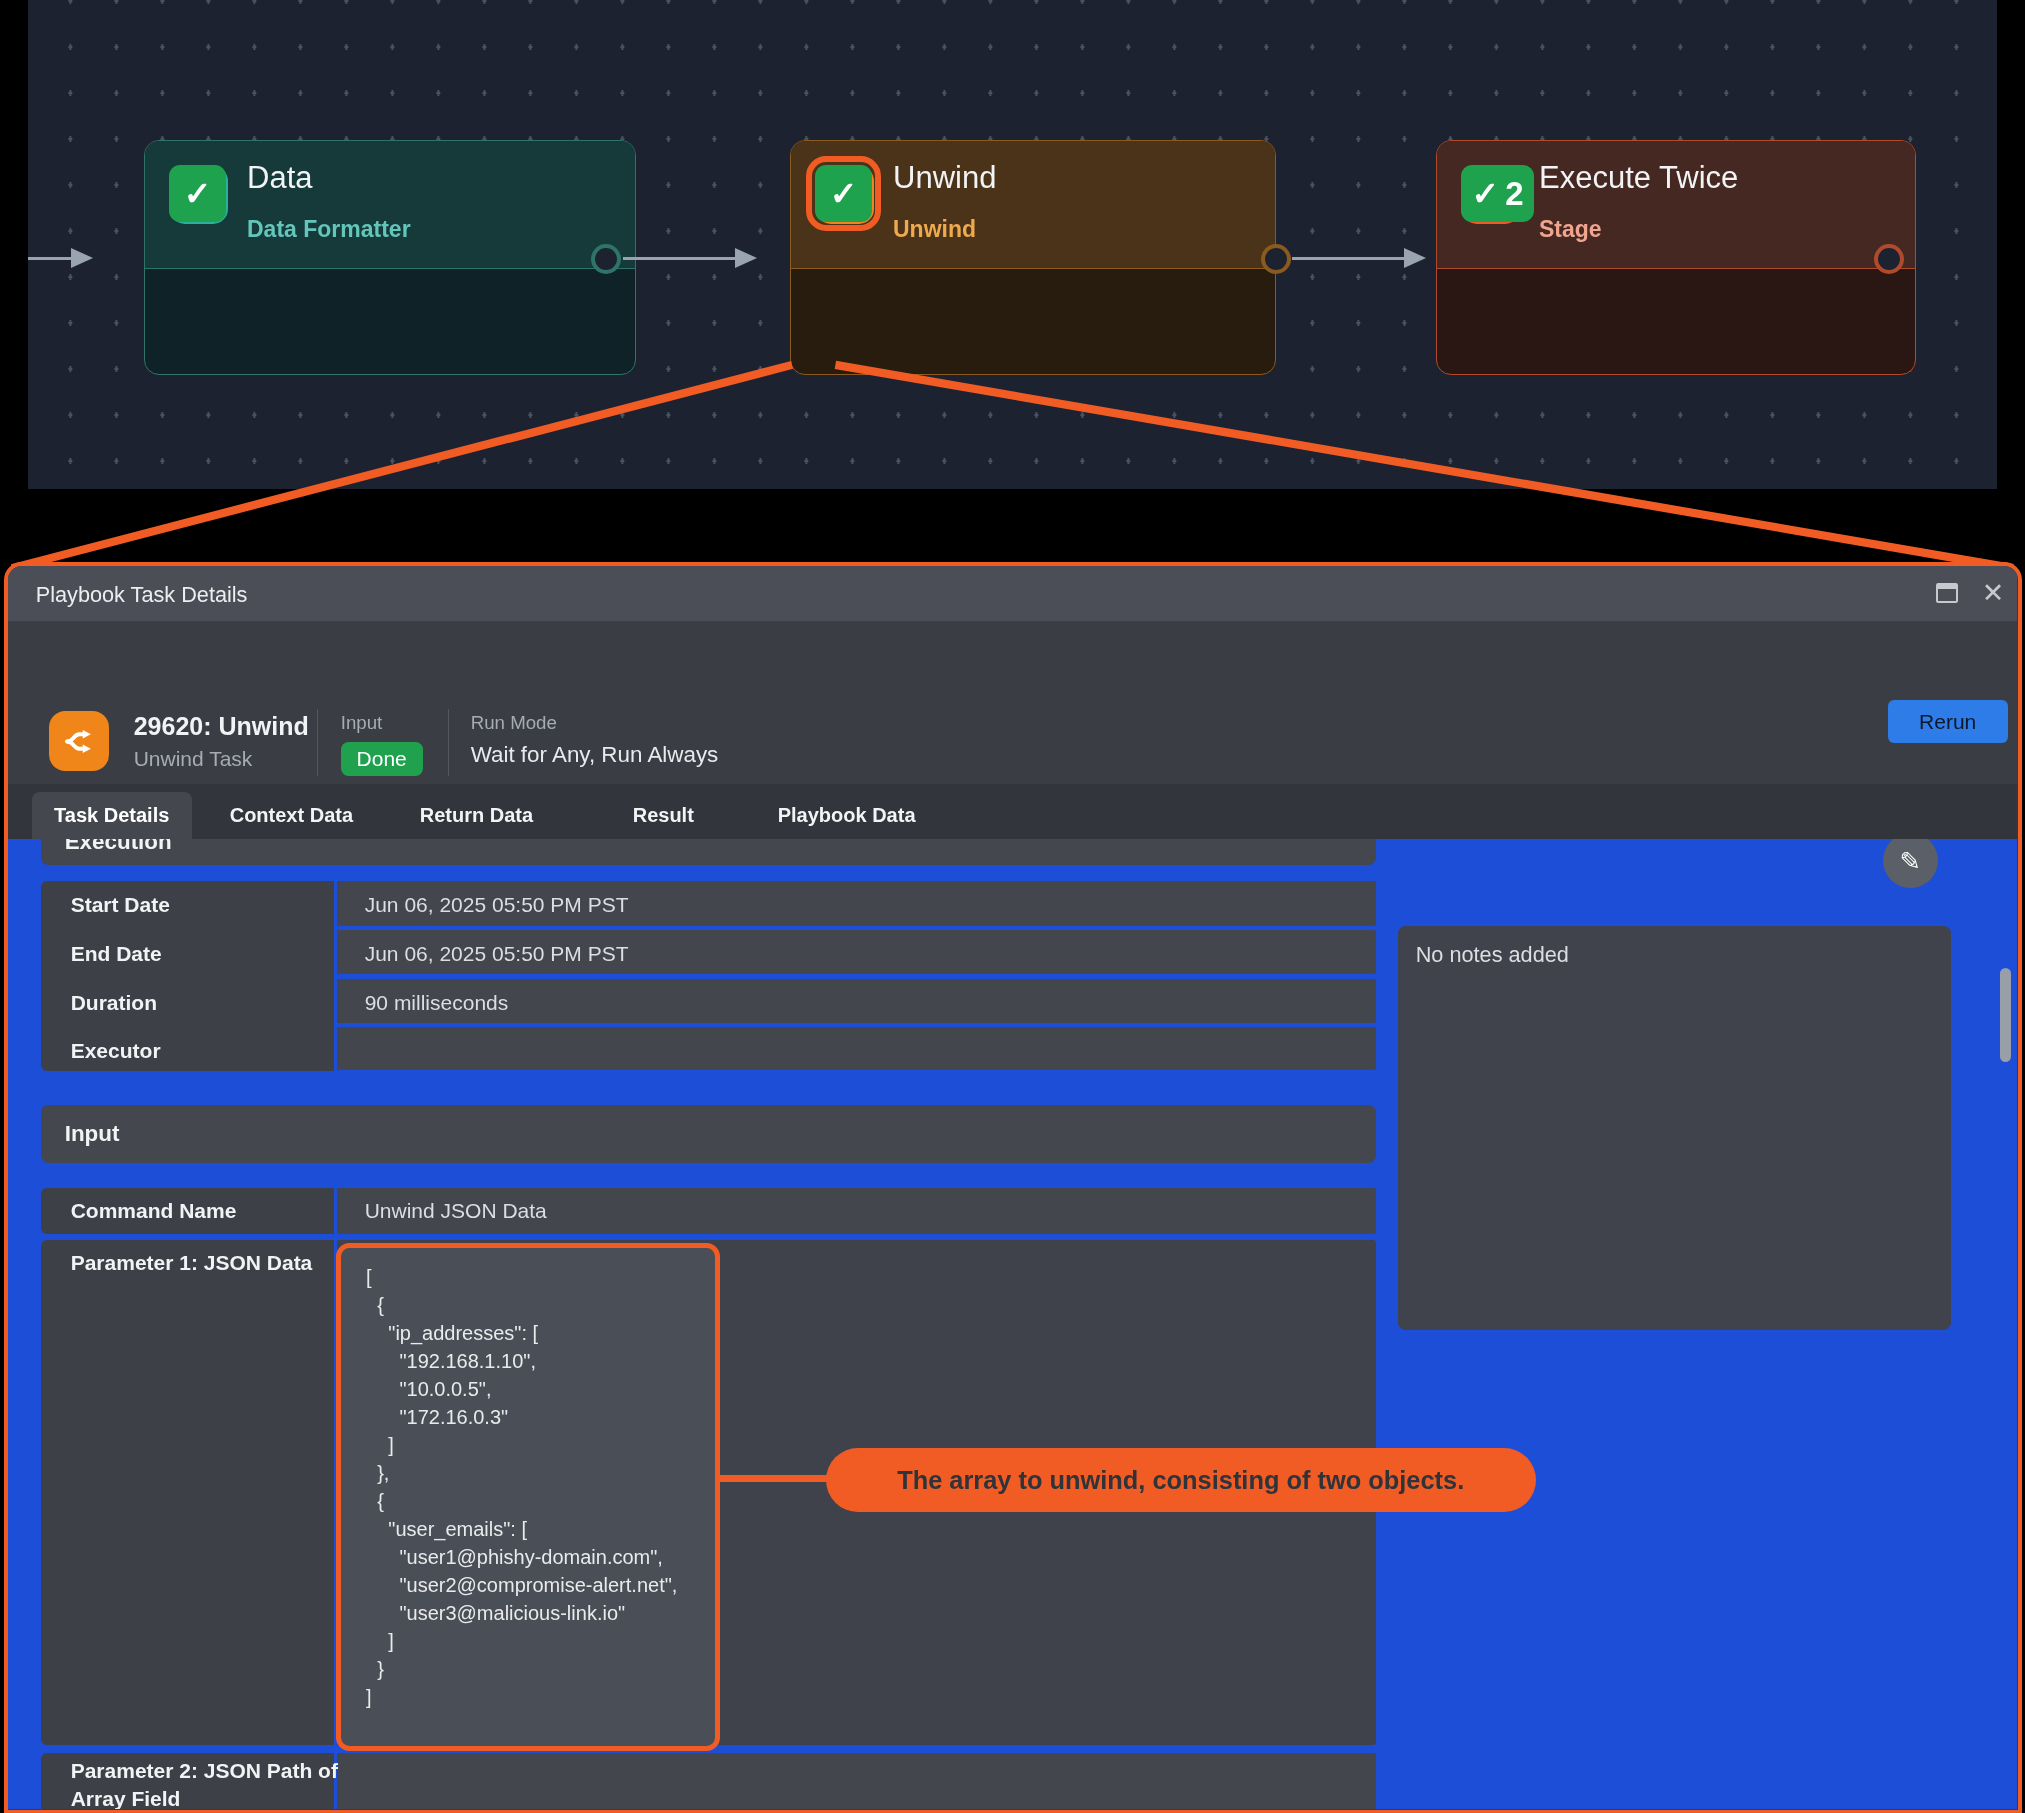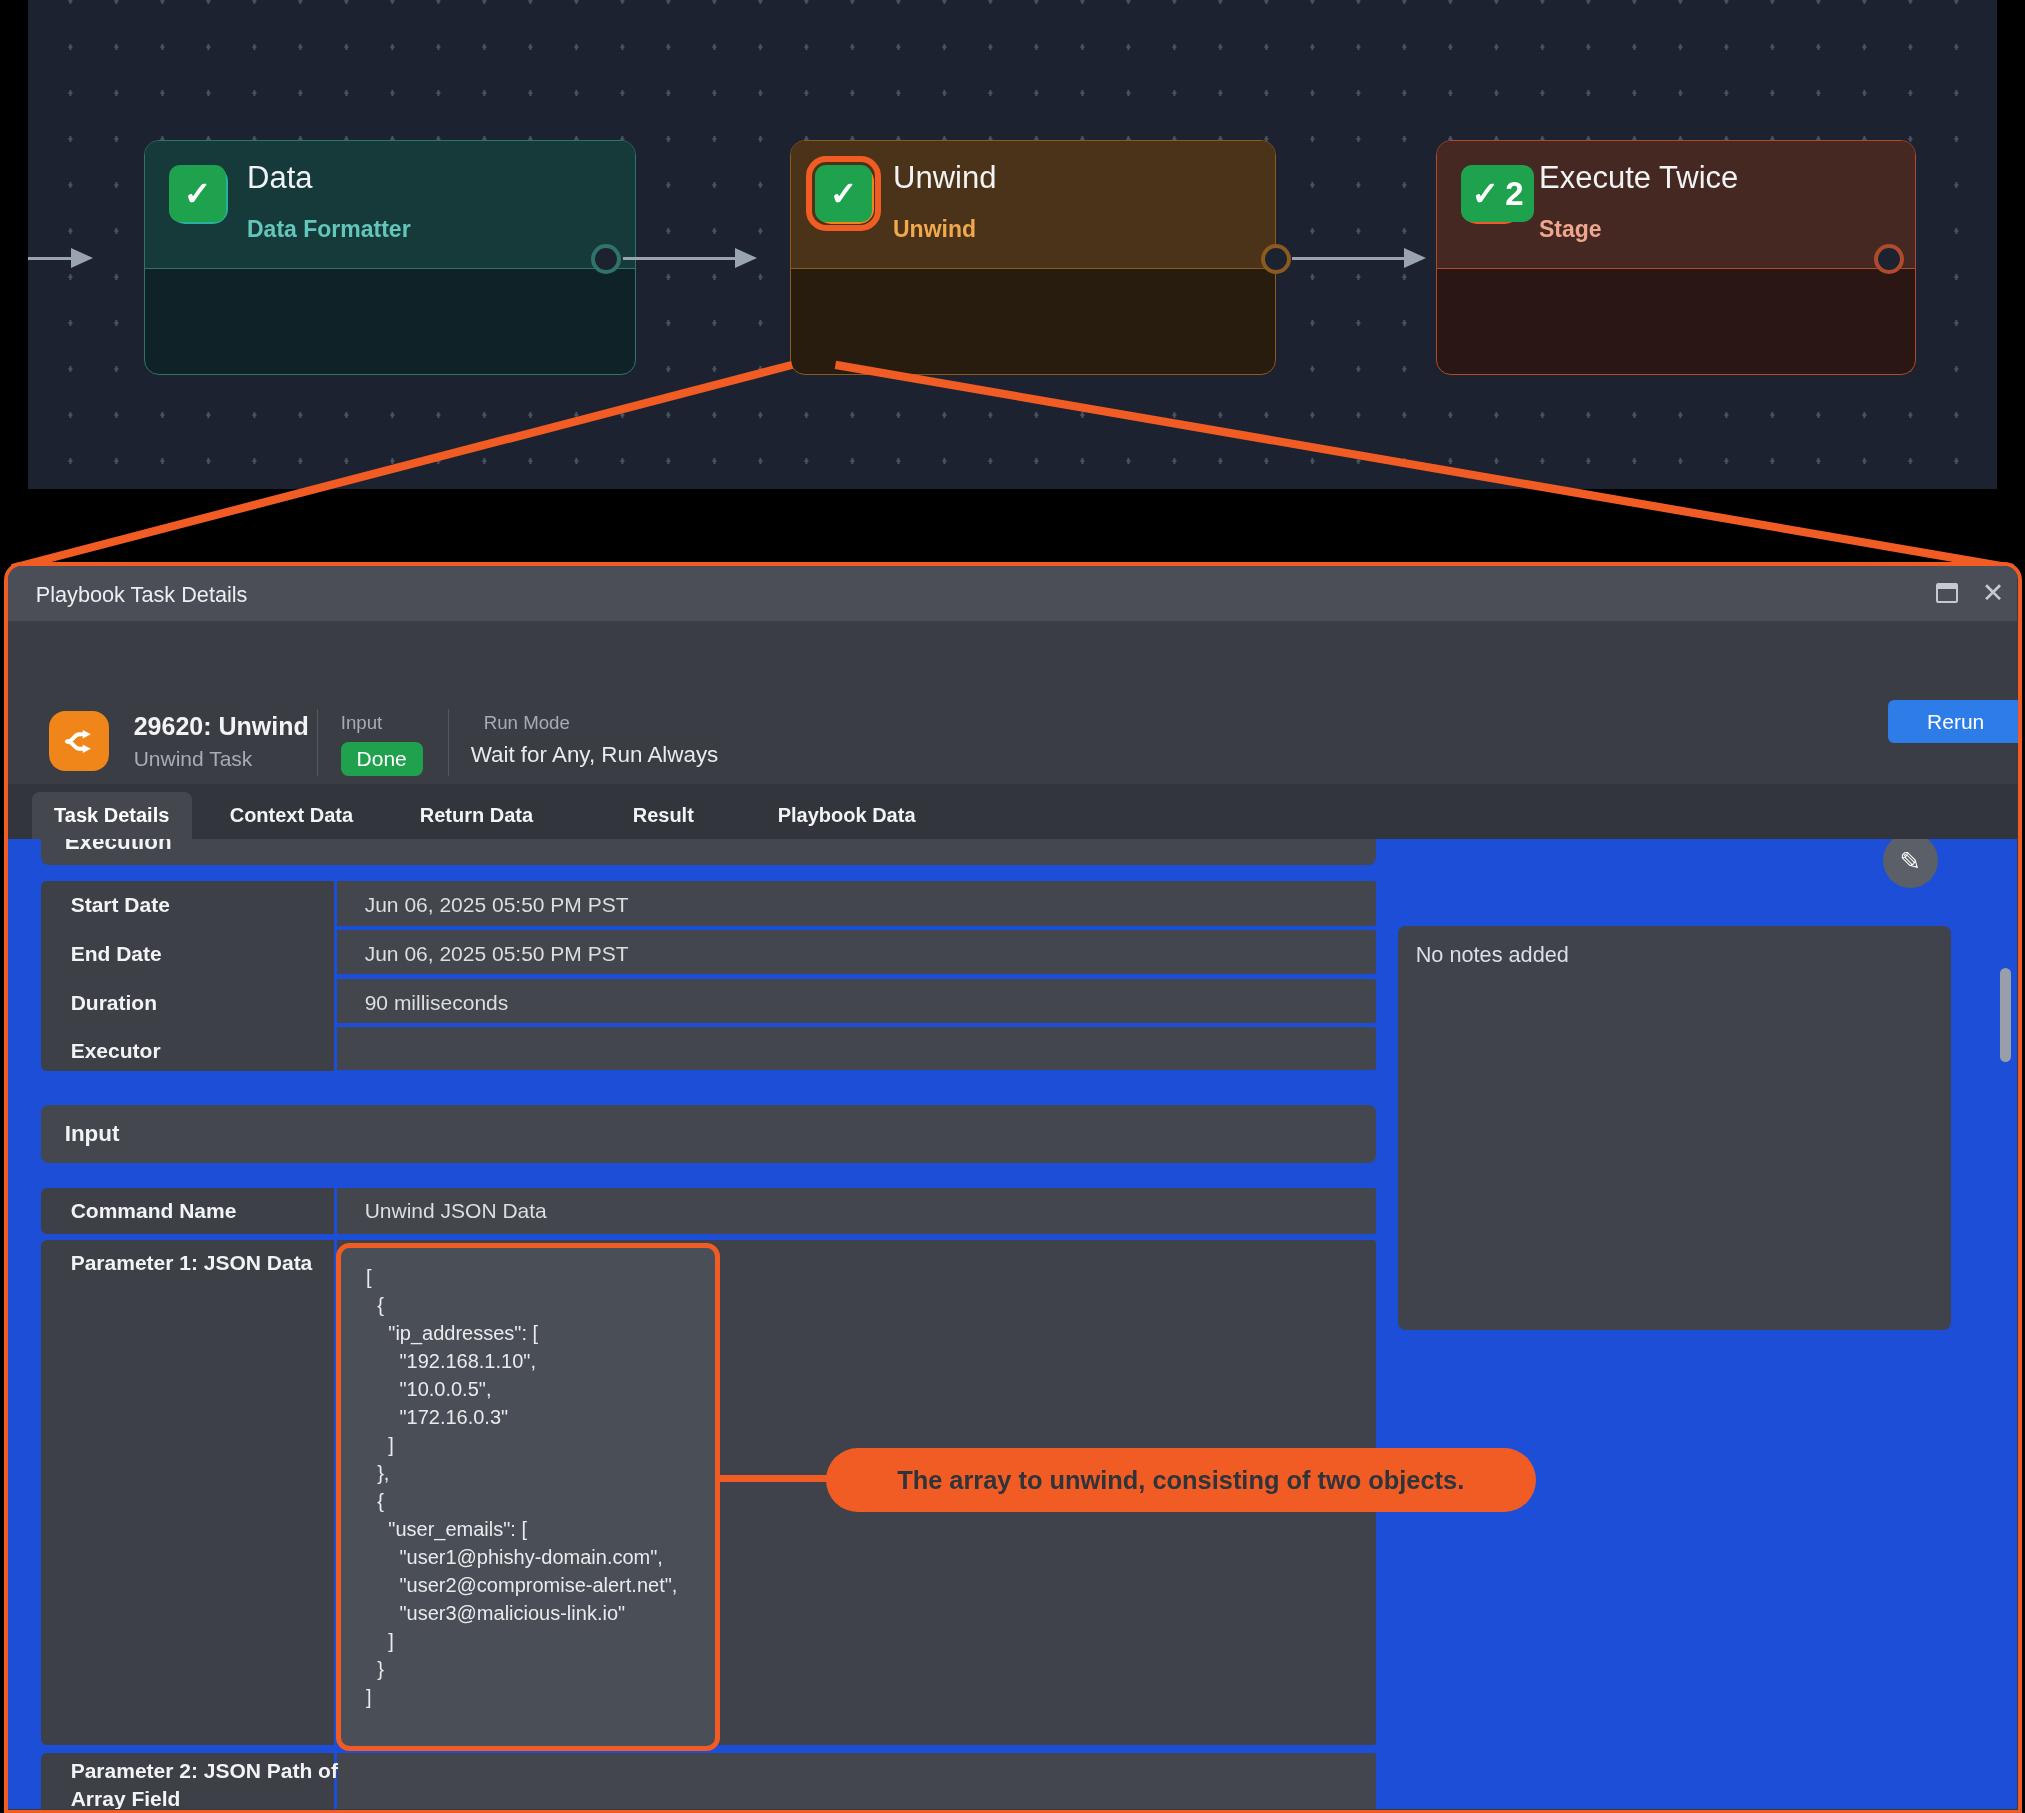--- a/index.html
+++ b/index.html
@@ -55,22 +55,22 @@
   #taskhead .ticon { position:absolute; left:41px; top:90px; width:60px; height:60px; border-radius:16.4px;
     background:#f0861a; display:flex; align-items:center; justify-content:center; }
   .task-name { position:absolute; left:126px; top:91px; font-size:25px; font-weight:700; color:#f2f3f5; }
   .task-type { position:absolute; left:126px; top:126px; font-size:21px; color:#a7abb3; }
   .vdiv { position:absolute; top:88px; width:1.5px; height:67px; background:#55585f; }
   .mini-label { position:absolute; top:91px; font-size:18.7px; color:#a7abb3; }
   .status-pill { position:absolute; left:333px; top:121px; width:82px; height:34px; border-radius:7.5px;
     background:#1fa14e; color:#fff; font-size:21px; font-weight:500;
     display:flex; align-items:center; justify-content:center; }
   .runmode-val { position:absolute; left:463px; top:121px; font-size:22.4px; color:#e8eaec; }
-  .rerun { position:absolute; left:1880px; top:79px; width:136px; height:43px; border-radius:6px;
-    background:#2e7ce8; color:#ffffff; font-size:21px; border:none;
+  .rerun { position:absolute; left:1880px; top:79px; width:120px; height:43px; border-radius:6px;
+    background:#2e7ce8; color:#0f172a; font-size:21px; border:none;
     display:flex; align-items:center; justify-content:center; }
 
   #tabstrip { position:absolute; left:0; top:218px; width:2009px; height:55px; background:#32353c; }
   .tab-active { position:absolute; left:24px; top:7.5px; width:160px; height:47px;
     background:#44474e; border-radius:7.5px 7.5px 0 0;
     display:flex; align-items:center; justify-content:center;
     font-size:20px; font-weight:700; color:#fff; }
   .tab { position:absolute; top:20px; font-size:20px; font-weight:700; color:#f2f3f5; }
 
   #content { position:absolute; left:0; top:273px; width:2009px; height:970px;
@@ -196,21 +196,21 @@
         <path d="M14.6 4.9 L19.6 7.5 L14.6 10.1 Z" fill="#fff"></path>
         <path d="M14.6 13.9 L19.6 16.5 L14.6 19.1 Z" fill="#fff"></path>
       </svg>
     </div>
     <div class="task-name">29620: Unwind</div>
     <div class="task-type">Unwind Task</div>
     <div class="vdiv" style="left:309px;"></div>
     <div class="mini-label" style="left:333px;">Input</div>
     <div class="status-pill">Done</div>
     <div class="vdiv" style="left:440px;"></div>
-    <div class="mini-label" style="left:476px;text-align:center;">Run Mode</div>
+    <div class="mini-label" style="left:463px;text-align:center;">Run Mode</div>
     <div class="runmode-val">Wait for Any, Run Always</div>
     <button class="rerun">Rerun</button>
   </div>
 
   <div id="tabstrip">
     <div class="tab-active">Task Details</div>
     <div class="tab" style="left:222px;">Context Data</div>
     <div class="tab" style="left:412px;">Return Data</div>
     <div class="tab" style="left:625px;">Result</div>
     <div class="tab" style="left:770px;">Playbook Data</div>

